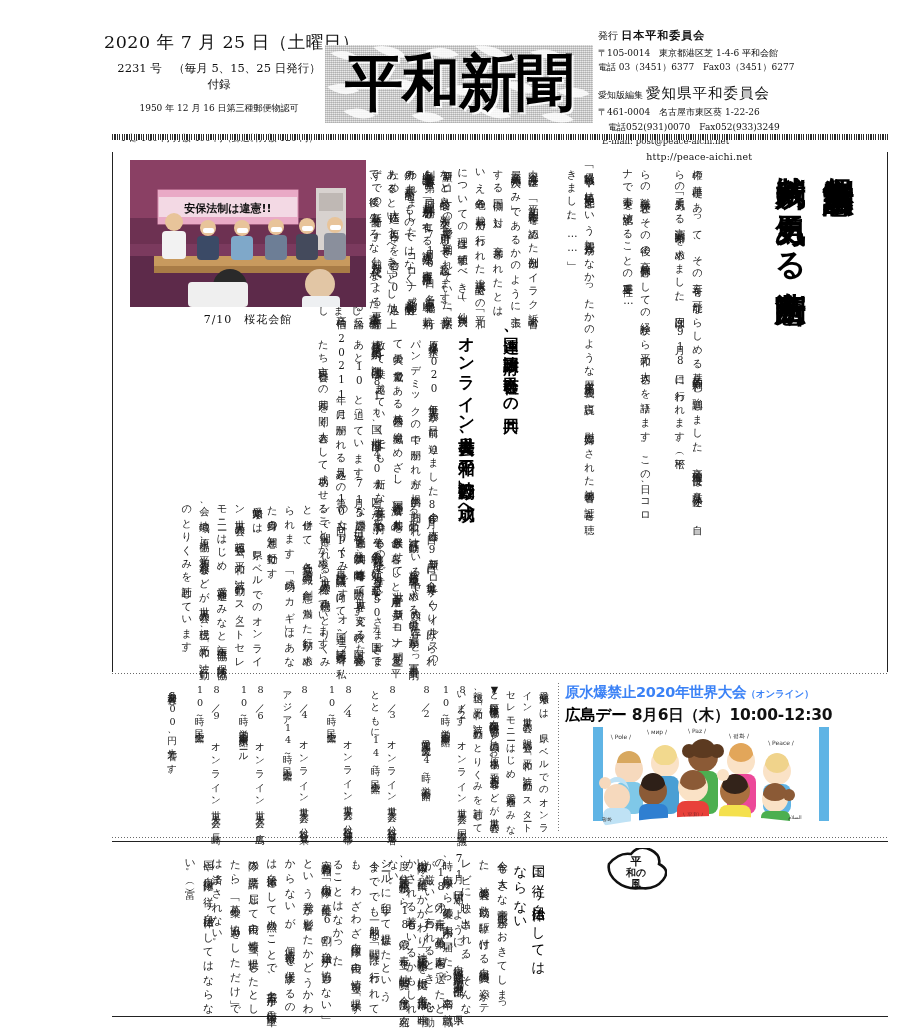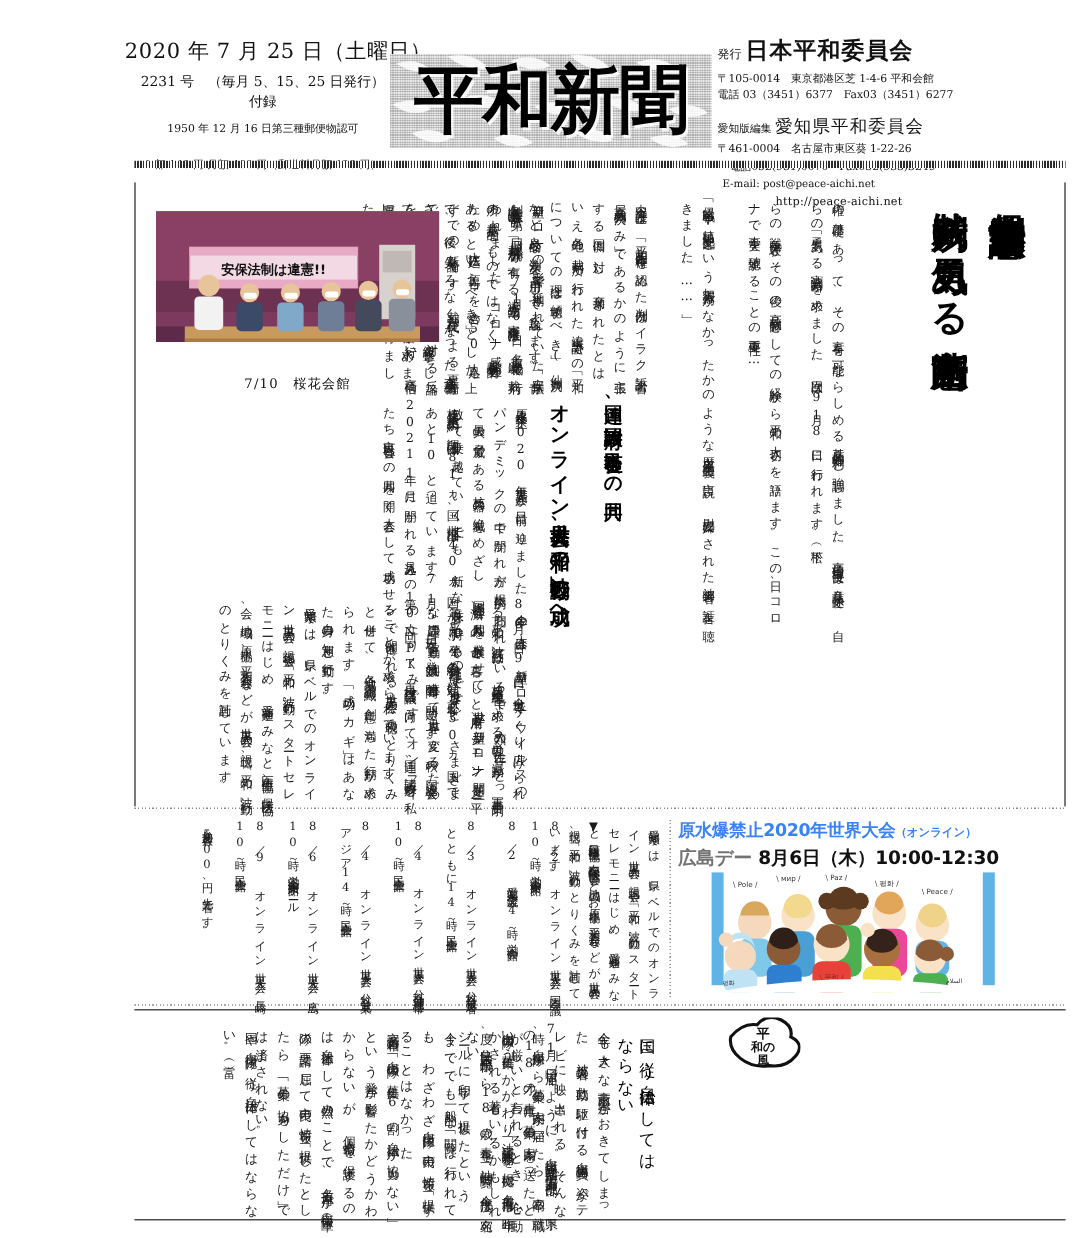--- a/index.html
+++ b/index.html
@@ -85,24 +85,24 @@
 
   .pub-block {
     position: absolute;
     left: 598px; top: 28px;
     font-size: 9.5px;
     line-height: 1.62;
     white-space: nowrap;
   }
   .pub-line.b1 { font-size: 10px; }
   .pub-name {
-    font-size: 19px;
+    font-size: 11px;
     font-weight: bold;
     letter-spacing: 1px;
-    font-family: Liberation Sans, sans-serif;
+    font-family: Liberation Mono, monospace;
   }
   .pub-small { font-size: 9px; }
   .pub-gap { height: 7px; }
   .pub-name2 {
     font-size: 14.5px;
     font-weight: normal;
     letter-spacing: 1px;
     font-family: "DejaVu Sans", "Liberation Sans", sans-serif;
   }
   .pub-mail { font-size: 8.6px; padding-left: 4px; }
@@ -174,22 +174,22 @@
     font-size: 13.5px;
     height: 125px;
     font-weight: normal;
     font-family: "DejaVu Serif","Liberation Serif",serif;
     letter-spacing: 2px;
   }
 
   
   .photo-frame {
     position: absolute;
-    left: 130px; top: 176px;
-    width: 236px; height: 109px;
+    left: 130px; top: 160px;
+    width: 236px; height: 147px;
     overflow: hidden;
     background: #3b82f6;
   }
   .photo-cap {
     position: absolute;
     left: 130px; top: 312px;
     width: 236px;
     text-align: center;
     font-size: 11px;
     font-family: "DejaVu Serif","Liberation Serif",serif;
@@ -215,21 +215,21 @@
     letter-spacing: 0;
   }
   .ev-line2 {
     margin-top: 3px;
     font-family: "DejaVu Sans","Liberation Sans",sans-serif;
     font-weight: bold;
     font-size: 15.5px;
     white-space: nowrap;
     letter-spacing: -0.2px;
   }
-  .ev-red { color: #737373; }
+  .ev-red { color: #000000; }
   .ev-art {
     position: absolute;
     left: 22px; top: 42px;
     width: 250px; height: 102px;
   }
 
   
   .stamp {
     position: absolute;
     left: 605px; top: 848px;

